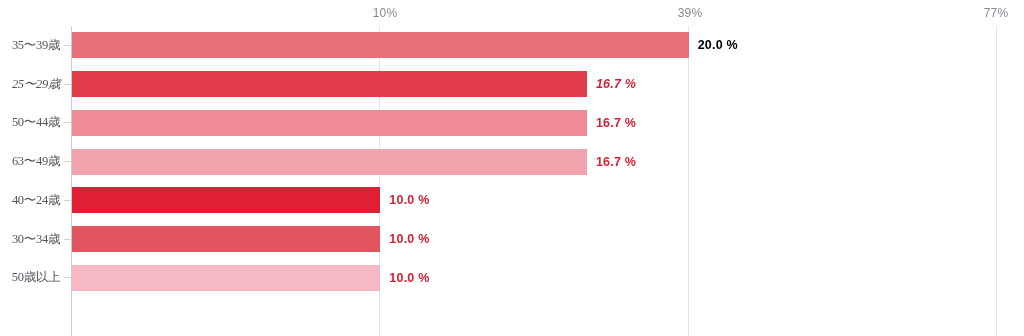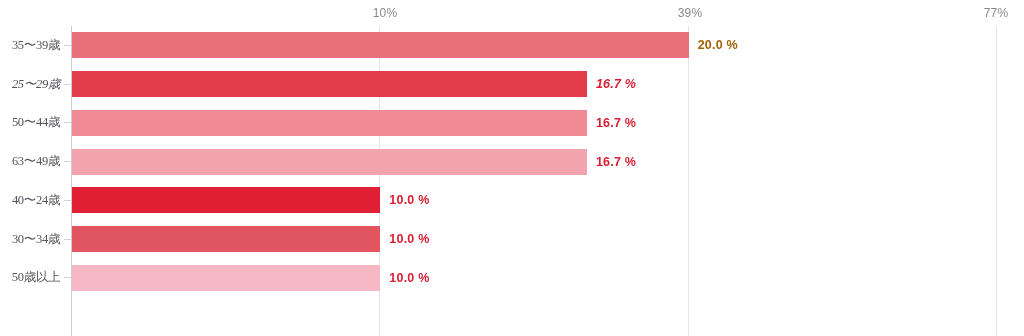--- a/index.html
+++ b/index.html
@@ -140,21 +140,21 @@
 
   <div class="y-axis-line"></div>
 
   <div class="rows">
 
     <div class="row" style="top:0px;">
       <div class="cat-label">35〜39歳</div>
       <div class="y-tick"></div>
       <div class="bar-wrap">
         <div class="bar" style="width: 616.667px; background: rgb(232, 112, 122);"></div>
-        <div class="bar-value" style="color: #a16207;">20.0 %</div>
+        <div class="bar-value" style="color: #000000;">20.0 %</div>
       </div>
     </div>
 
     <div class="row" style="top:38.75px;font-style:italic;">
       <div class="cat-label">25〜29歳</div>
       <div class="y-tick"></div>
       <div class="bar-wrap">
         <div class="bar" style="width: 514.917px; background: rgb(226, 59, 73);"></div>
         <div class="bar-value" style="color: rgb(216, 30, 52);">16.7 %</div>
       </div>

